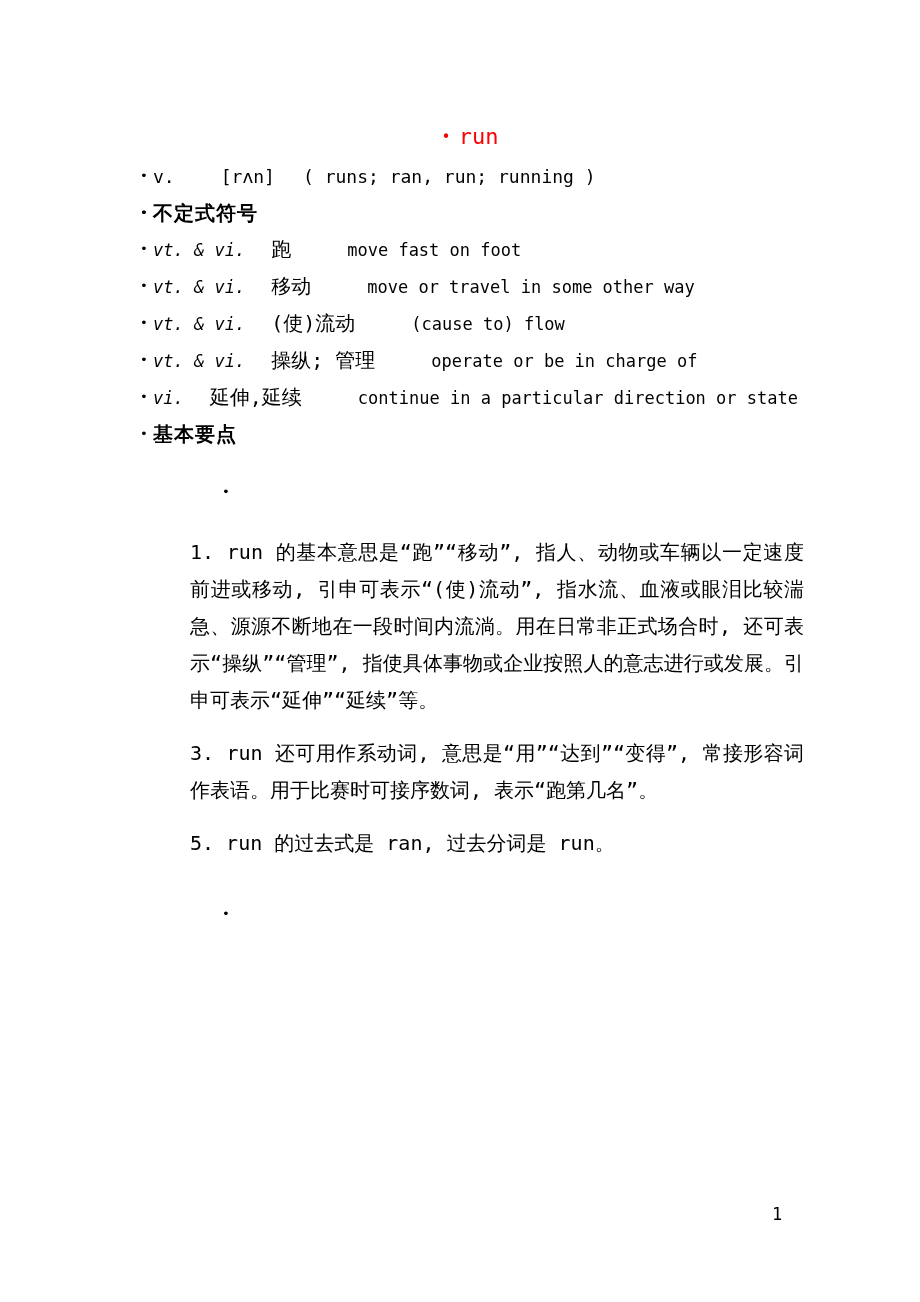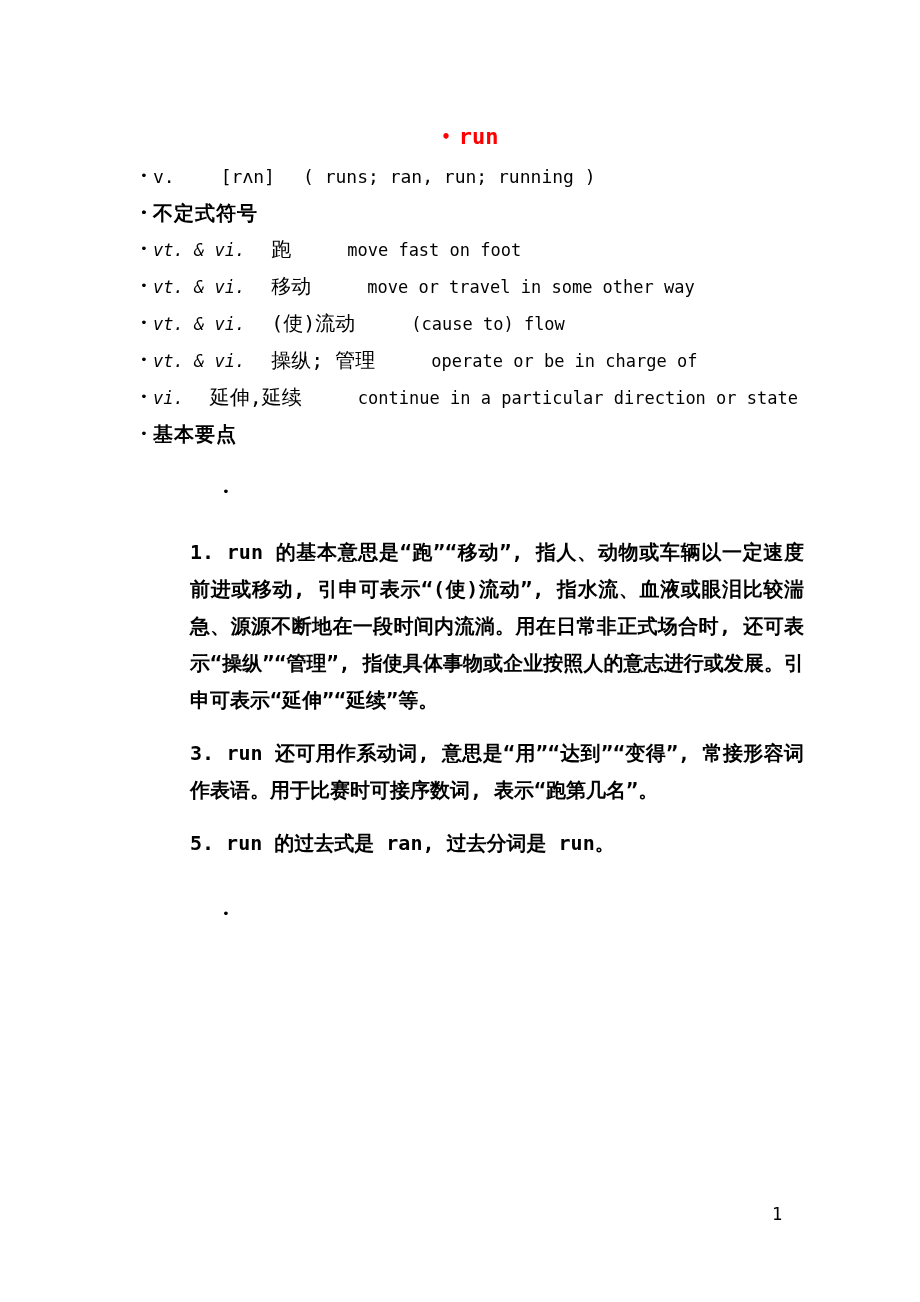--- a/index.html
+++ b/index.html
@@ -16,21 +16,21 @@
     width: 920px; height: 1302px;
     background: #ffffff;
   }
   .content {
     padding: 124px 120px 0 140px;
   }
   
   .doc-title {
     text-align: center;
     color: #ff0000;
-    font-weight: bold;
+    font-weight: normal;
     font-size: 22px;
     line-height: 26px;
     white-space: nowrap;
   }
   .doc-title .bullet { font-size: 15px; vertical-align: 2px; margin-right: 8px; }
   
   .entry-list { margin-top: 8px; }
   .row {
     position: relative;
     line-height: 36px;
@@ -56,21 +56,20 @@
     margin-left: 82px;
     font-size: 13px;
     line-height: 36px;
   }
   .lone-bullet.first { margin-top: 22px; }
   .lone-bullet.last  { margin-top: 34px; }
   
   .paragraphs {
     margin: 24px 0 0 50px;
     width: 614px;
-    font-weight: bold;
   }
   .paragraphs p {
     margin: 0 0 16px 0;
     font-size: 20px;
     line-height: 37px;
     text-align: justify;
     text-justify: inter-ideograph;
   }
   
   .page-number {

